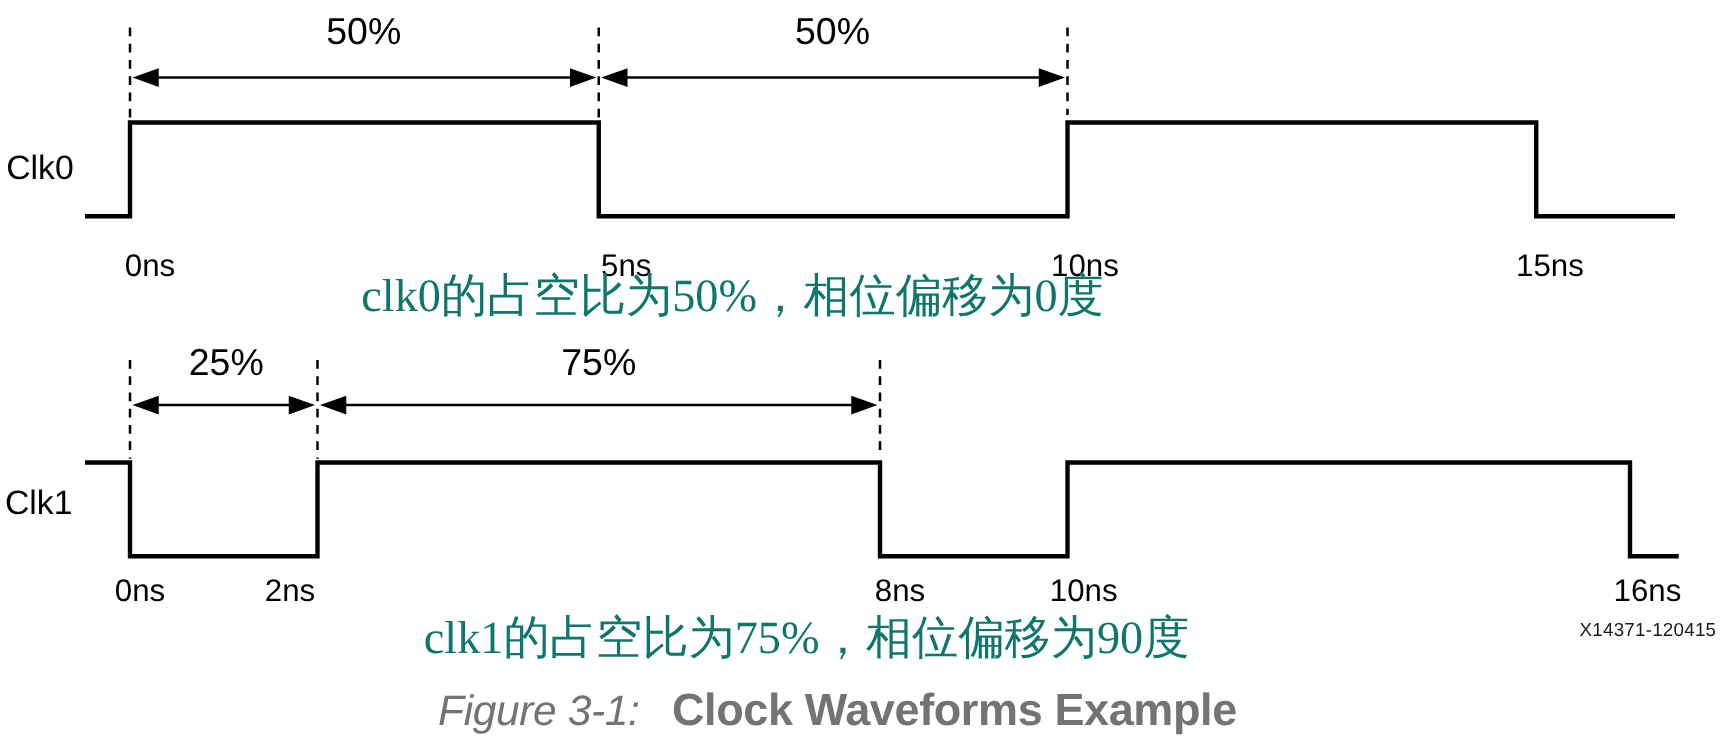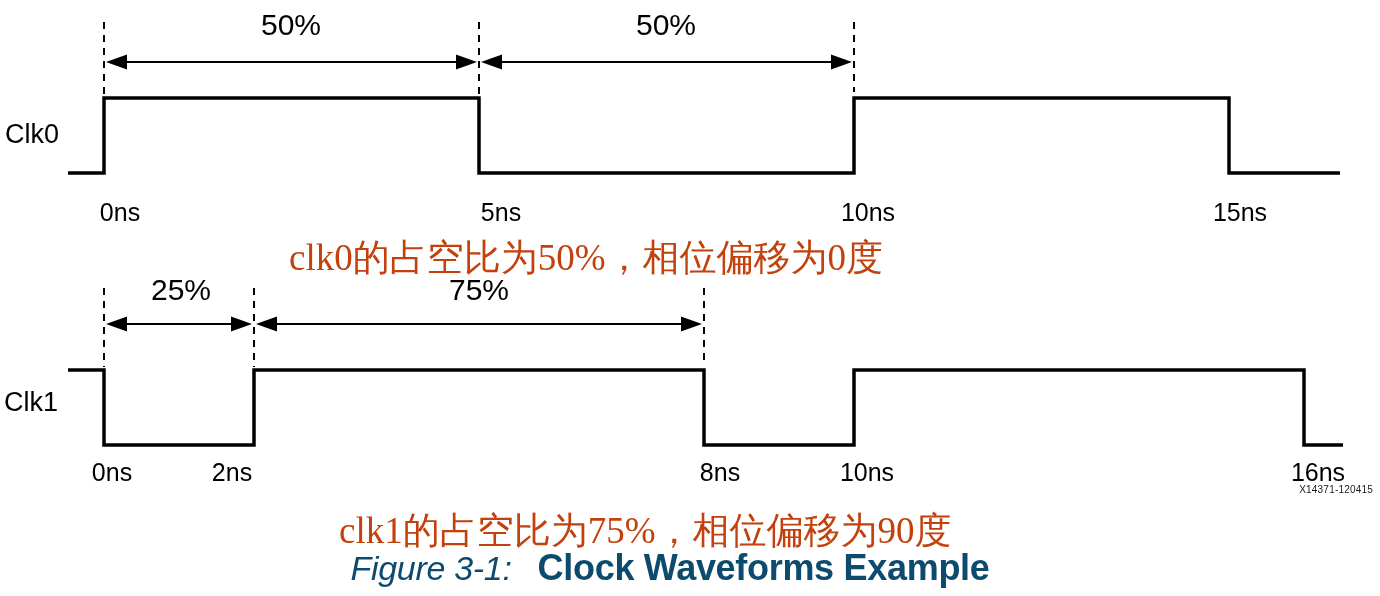--- a/index.html
+++ b/index.html
@@ -17,41 +17,40 @@
   .shaft  { stroke: #000000; stroke-width: 2px; }
   .head   { fill: #000000; stroke: none; }
   .pct    { font-family: "Liberation Sans", sans-serif; font-size: 30px; fill: #000000; }
   .tick   { font-family: "Liberation Sans", sans-serif; font-size: 25px; fill: #000000; }
   .sig    { font-family: "Liberation Sans", sans-serif; font-size: 27px; fill: #000000; }
   .annotation {
     position: absolute;
     font-family: "Liberation Serif", serif;
     font-size: 37px;
     line-height: 38px;
-    color: #c2410c;
+    color: #0f766e;
     white-space: nowrap;
-    margin-top: 20px;
   }
   .annotation-clk0 { left: 289px; top: 219px; }
   .annotation-clk1 { left: 339px; top: 492px; text-align: center; }
   .watermark {
     position: absolute;
     right: 7px;
-    top: 484px;
-    font-size: 10px;
+    top: 496px;
+    font-size: 15px;
     color: #1a1a1a;
     letter-spacing: 0.2px;
   }
   .caption {
     position: absolute;
     left: 0;
     top: 547px;
     width: 1340px;
     text-align: center;
-    color: #0c4a6e;
+    color: #737373;
     letter-spacing: -0.3px;
     white-space: nowrap;
   }
   .caption-label {
     font-style: italic;
     font-size: 34px;
   }
   .caption-title {
     font-weight: bold;
     font-size: 36px;

